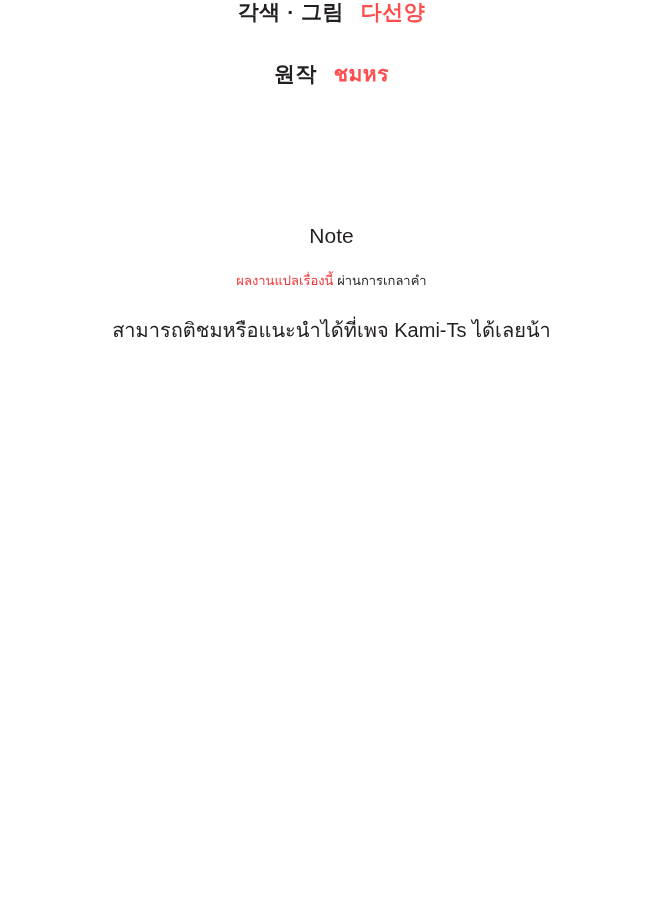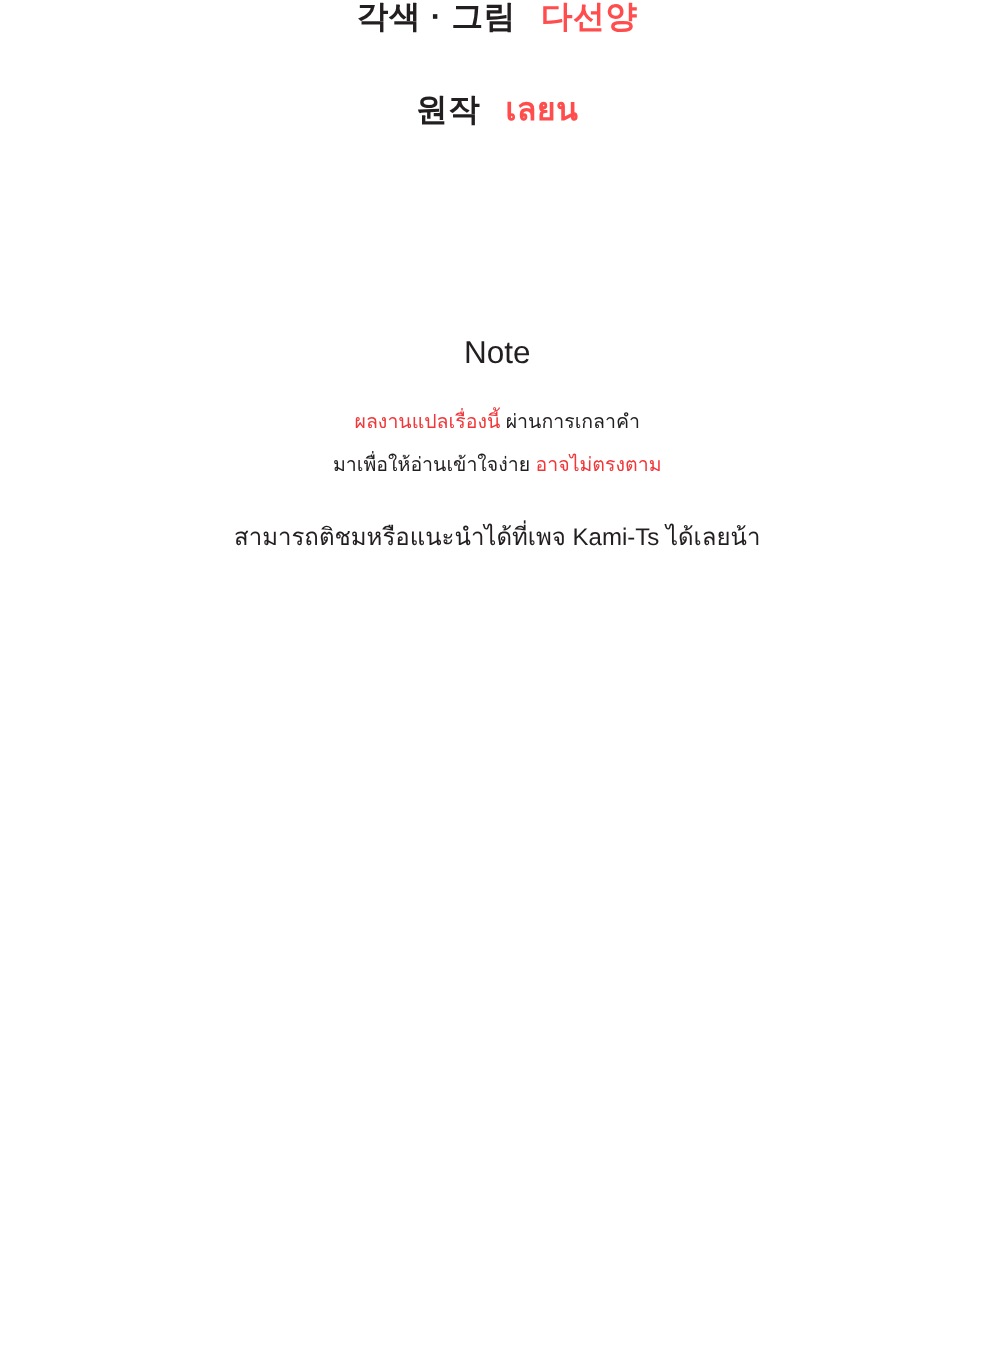--- a/index.html
+++ b/index.html
@@ -77,54 +77,51 @@
     margin-top: 16px;
     font-size: 13px;
     line-height: 29px;
     color: #231f20;
   }
   .note-body .hl {
     color: #f0383a;
   }
   .note-footer {
     margin-top: 22px;
-    font-size: 16px;
+    font-size: 20px;
     line-height: 26px;
     color: #231f20;
   }
   .nowrap { white-space: nowrap; }
 </style>
 </head>
 <body>
 
 <div class="page">
 
   <div class="credits">
 
     <div class="credit-line first">
       <span class="label-dark">각색 · 그림</span>
       <span class="sep">&nbsp;</span><span class="value-red">다선양</span>
     </div>
 
 
     <div class="credit-line third">
       <span class="label-dark">원작</span>
-      <span class="sep">&nbsp;</span><span class="value-red">เลยน</span>
+      <span class="sep">&nbsp;</span><span class="value-red">ชมหร</span>
     </div>
 
   </div>
 
   <div class="note">
     <div class="note-title">Note</div>
 
     <div class="note-body">
       <div class="nowrap">
         <span class="hl">ผลงานแปลเรื่องนี้</span><span> ผ่านการเกลาคำ</span>
       </div>
-      <div class="nowrap">
-        <span>มาเพื่อให้อ่านเข้าใจง่าย </span><span class="hl">อาจไม่ตรงตาม</span>
-      </div>
     </div>
 
     <div class="note-footer nowrap">สามารถติชมหรือแนะนำได้ที่เพจ Kami-Ts ได้เลยน้า</div>
   </div>
 
 </div>
 
 </body></html>

